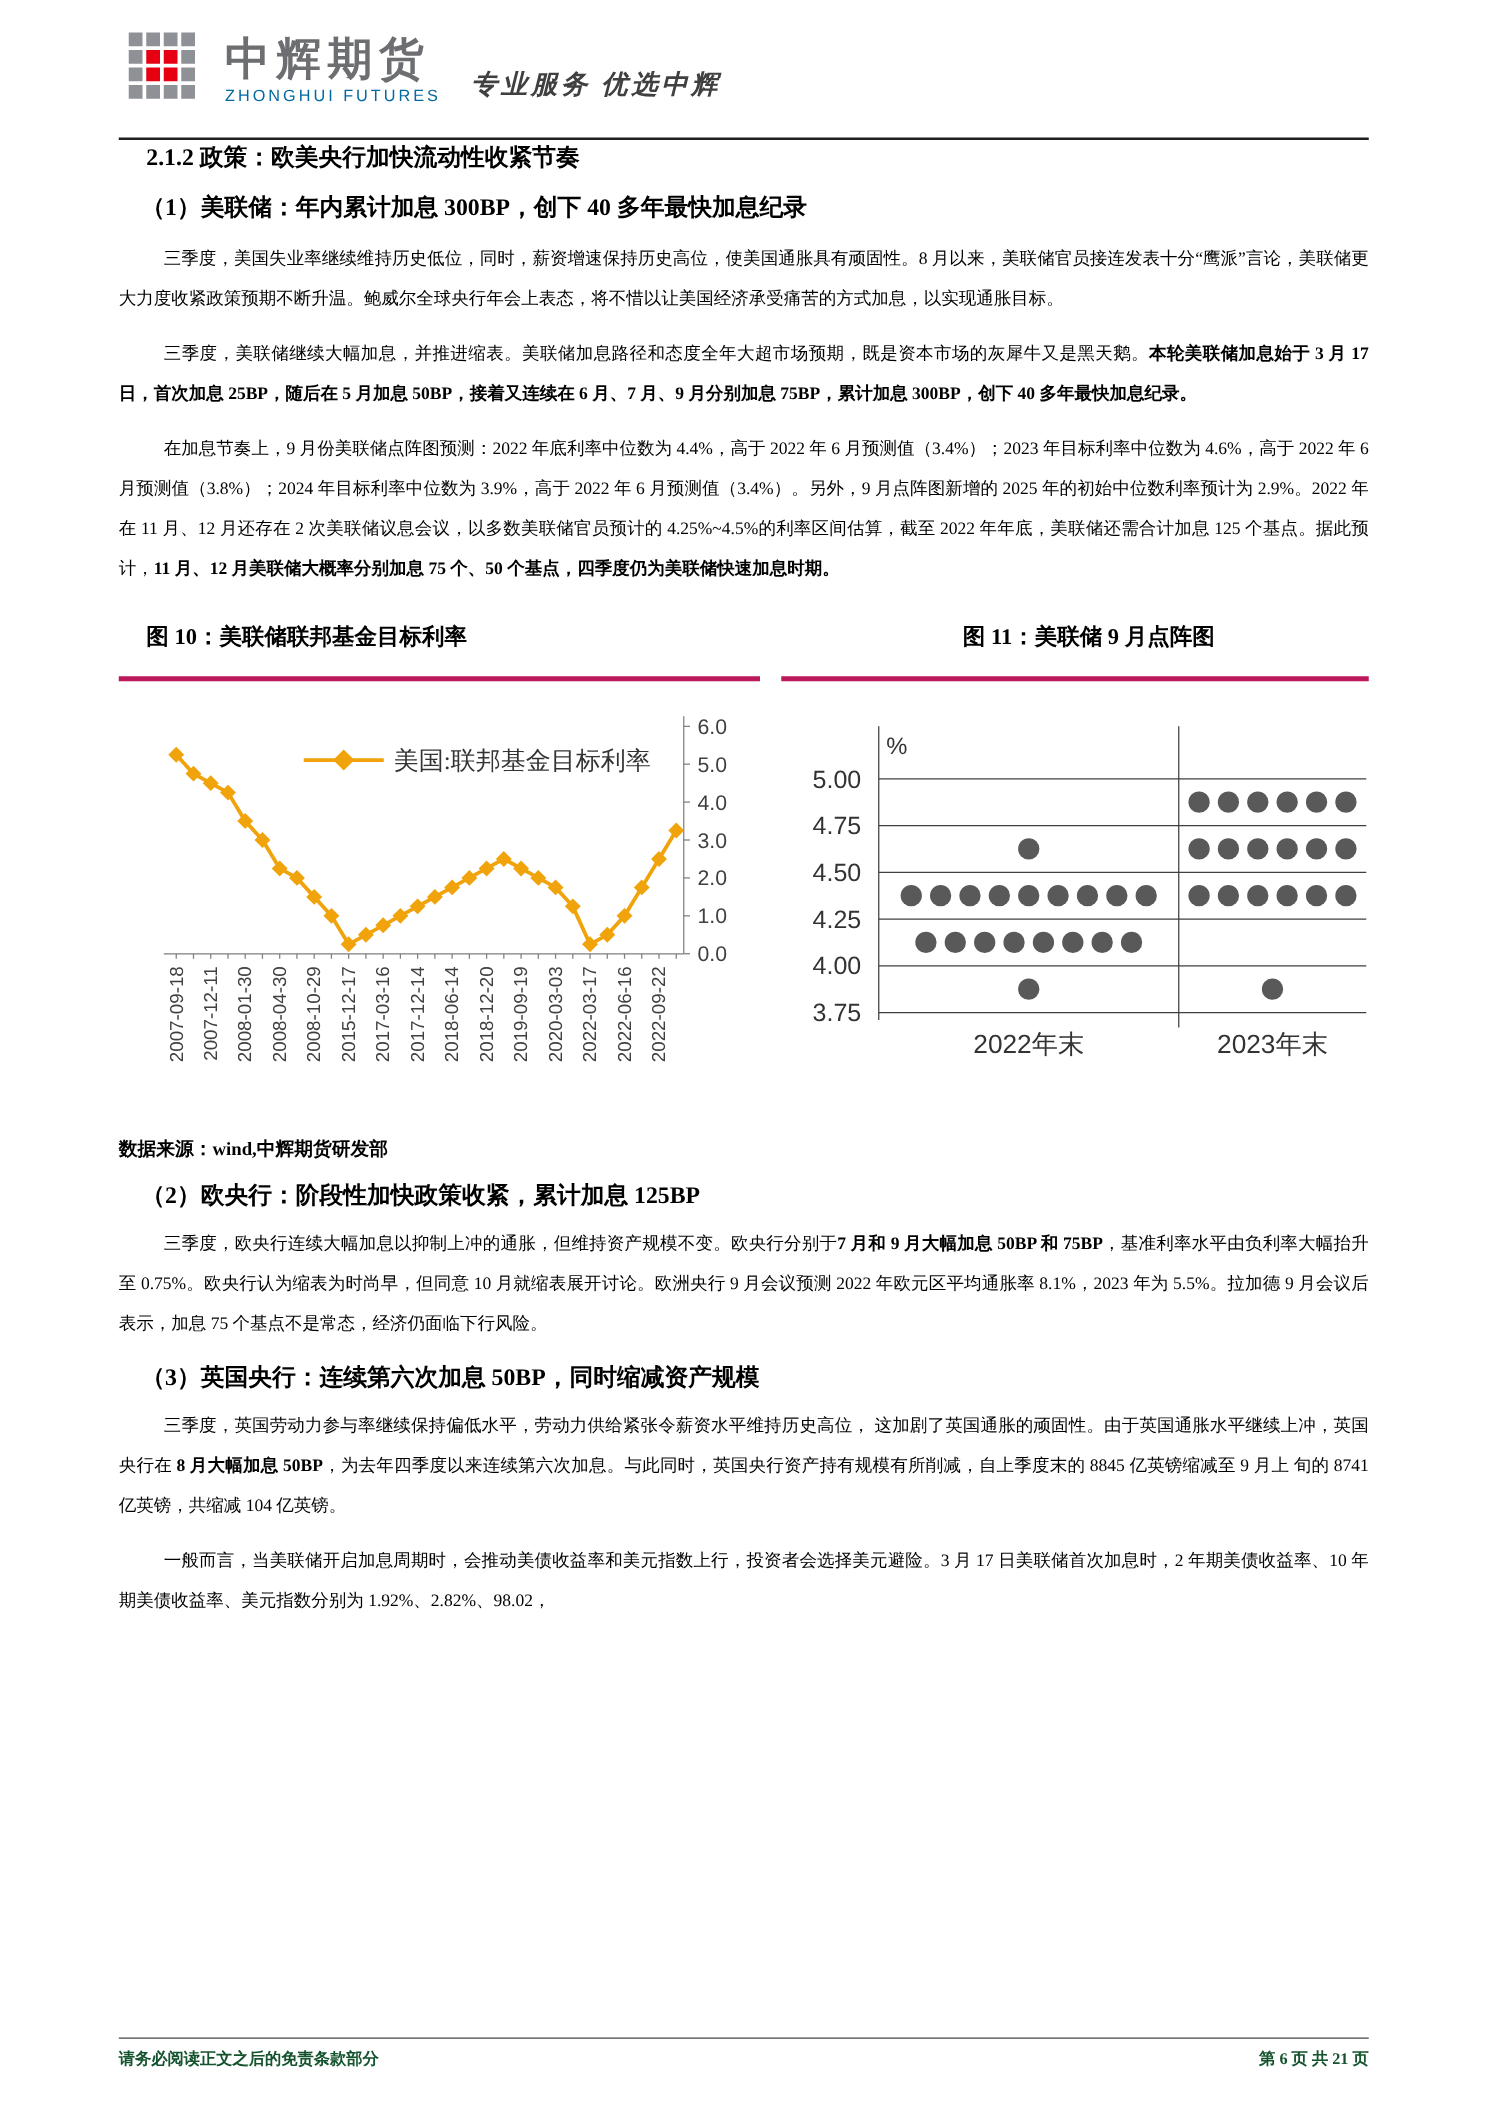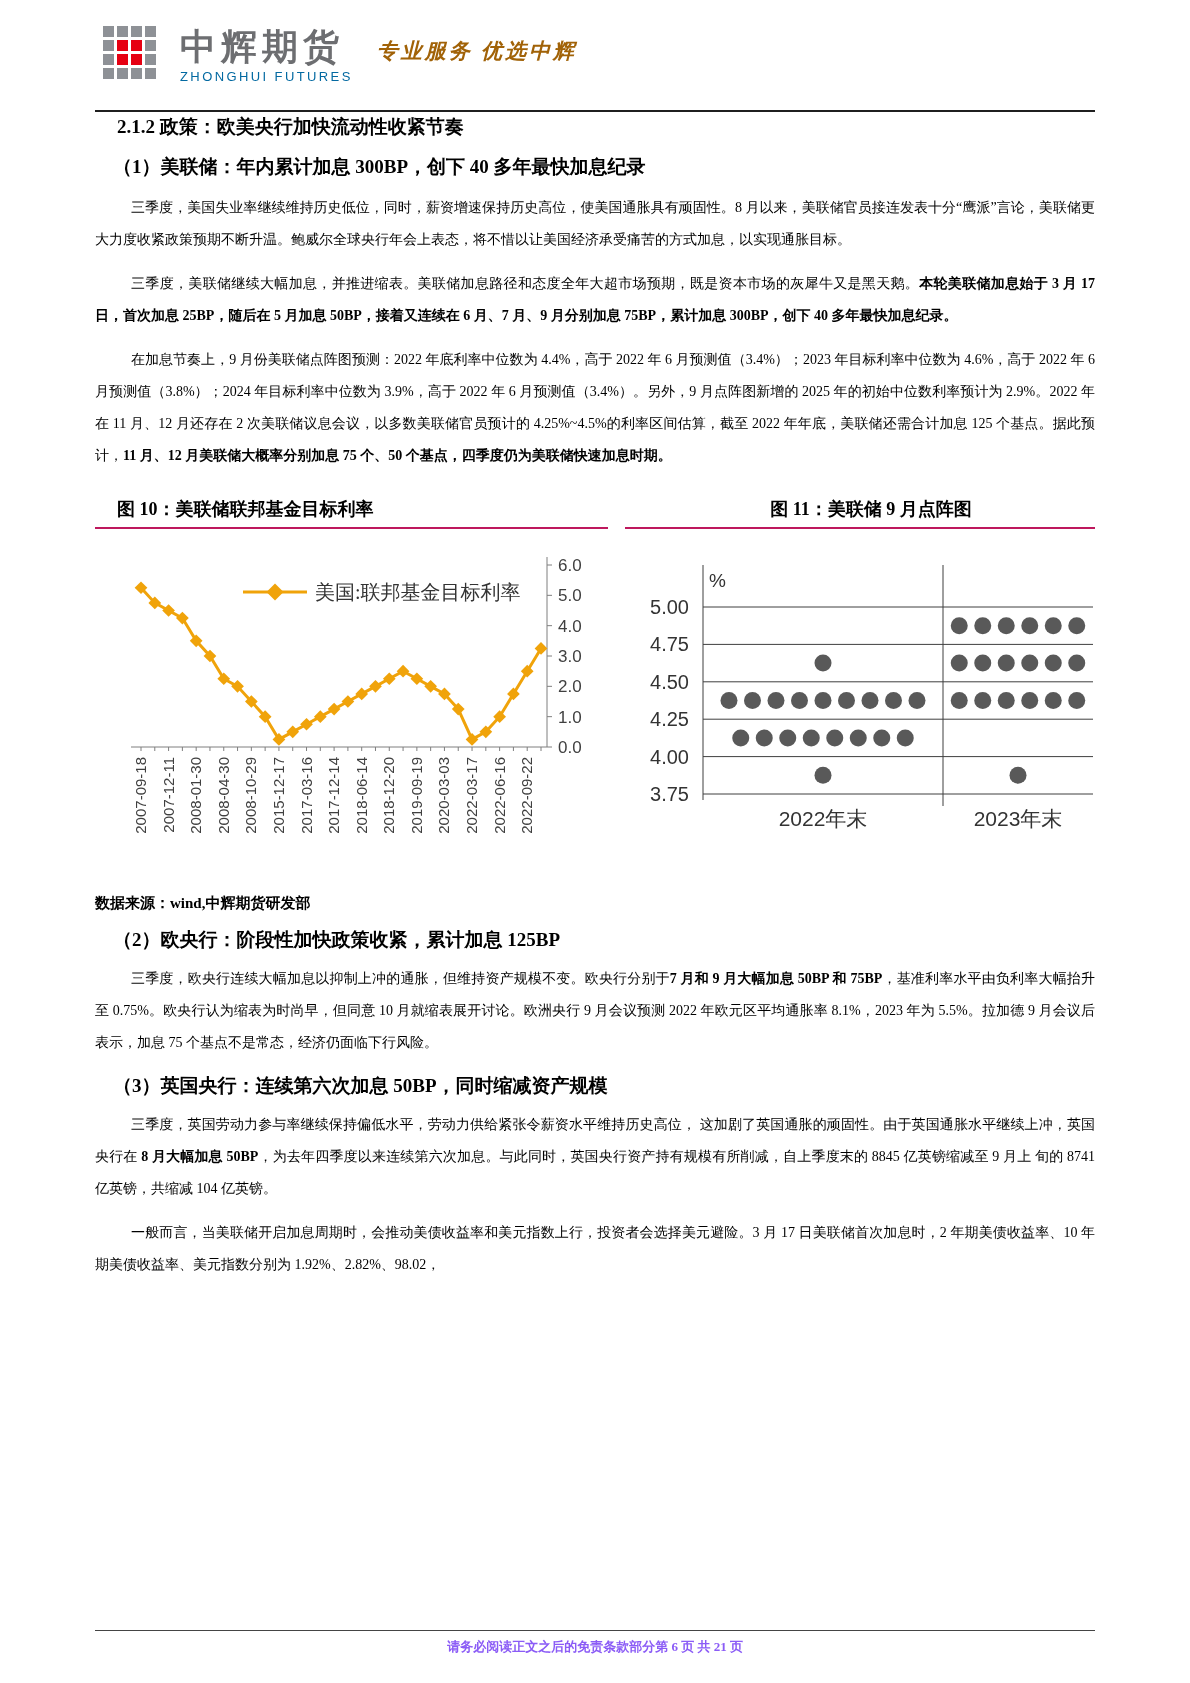--- a/index.html
+++ b/index.html
@@ -7,36 +7,36 @@
     width:1190px;height:1683px;position:relative;background:#fff;
     font-family:"Liberation Serif","DejaVu Serif",serif;color:#000;overflow:hidden;
   }
   .header{position:absolute;top:26px;left:103px;display:flex;align-items:flex-end;gap:24px;}
   .logo-grid{display:grid;grid-template-columns:repeat(4,11px);grid-auto-rows:11px;gap:3px;margin-bottom:4px;}
   .logo-grid i{background:var(--logo-gray,#8E9196);display:block;}
   .logo-grid i.r{background:var(--brand-red,#E60012);}
   .logo-text{line-height:1;}
   .logo-cn{font-size:36px;font-weight:700;color:#6d6e71;letter-spacing:5px;}
   .logo-en{font-size:13px;color:#0369a1;letter-spacing:2.4px;margin-top:5px;font-family:"Liberation Sans",sans-serif;}
-  .tagline{font-size:21px;color:#a16207;font-style:italic;font-weight:700;margin-bottom:18px;letter-spacing:3px;}
+  .tagline{font-size:21px;color:#404040;font-style:italic;font-weight:700;margin-bottom:2px;letter-spacing:3px;}
   .rule-top{position:absolute;top:110px;left:95px;width:1000px;border-top:2px solid #1f1f1f;}
   .content{position:absolute;top:100px;left:95px;width:1000px;}
   .h1{font-size:19px;font-weight:700;margin:14px 0 0;padding-left:22px;line-height:26px;}
   .h2{font-size:19px;font-weight:700;margin:14px 0 0;padding-left:18px;line-height:26px;}
   .para{font-size:14px;line-height:32px;text-align:justify;text-indent:36px;margin:12px 0 0;}
   .figures{display:flex;justify-content:space-between;margin-top:26px;}
   .fig-left{width:513px;}
   .fig-right{width:470px;text-align:center;}
-  .fig-caption{font-size:18px;font-weight:700;padding:0 0 7px 22px;border-bottom:2px solid #be185d;line-height:22px;}
+  .fig-caption{font-size:18px;font-weight:700;padding:0 0 21px 22px;border-bottom:4px solid #be185d;line-height:22px;}
   .fig-chart{padding-top:6px;}
   .source{font-size:15px;font-weight:700;margin-top:54px;line-height:20px;}
   .p-tight{margin-top:10px;}
   .footer-rule{position:absolute;top:1630px;left:95px;width:1000px;border-top:1px solid #444;}
-  .footer{position:absolute;top:1638px;left:95px;width:1000px;display:flex;justify-content:center;
-    font-size:13px;font-weight:700;color:#8b5cf6;}
+  .footer{position:absolute;top:1638px;left:95px;width:1000px;display:flex;justify-content:space-between;
+    font-size:13px;font-weight:700;color:#14532d;}
   b{font-weight:700;}
 </style>
 </head>
 <body style="--brand-red: #E60012; --logo-gray: #8E9196;">
 
 <div class="header">
   <div class="logo-grid">
     <i></i>
       <i></i>
       <i></i>

